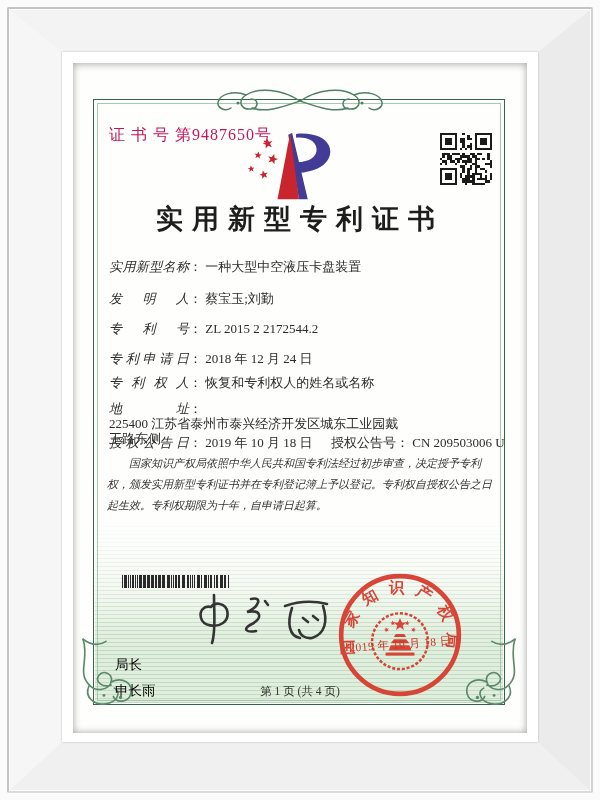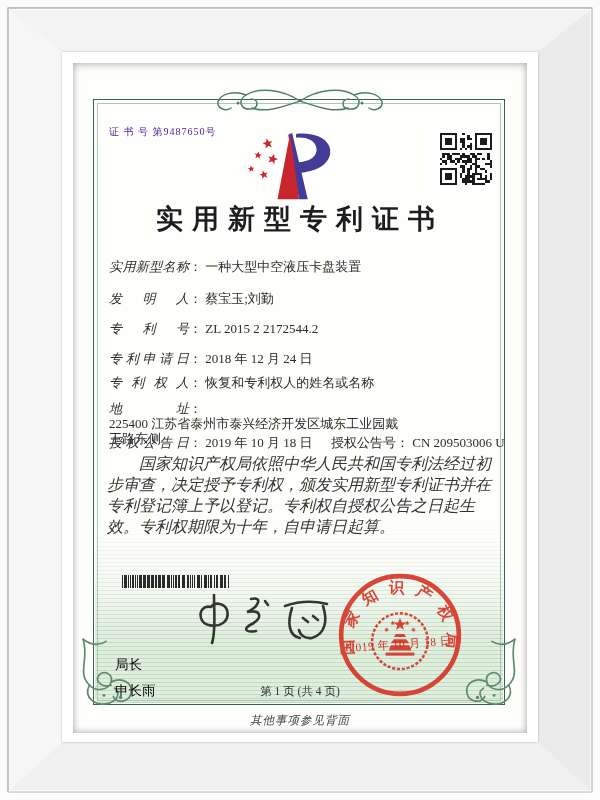--- a/index.html
+++ b/index.html
@@ -28,33 +28,33 @@
         repeating-linear-gradient(0deg, rgba(120,165,125,.28) 0 1px, rgba(255,255,255,0) 1px 4px),
         linear-gradient(to bottom, rgba(227,239,224,.0), #e0eedd 70%);}
   .tint::after{content:'';position:absolute;inset:0;
       background:linear-gradient(to bottom,#fefefc 0%, rgba(254,254,252,0) 60%);}
   
   .gborder{position:absolute;left:20px;top:36px;right:22px;bottom:28px;
       border:1.5px solid #38624b;outline:1px solid #a9c8b2;outline-offset:-5px;z-index:1;}
   .orn{position:absolute;z-index:2;}
   
   .abs{position:absolute;z-index:3;}
-  .certno{left:36px;top:62px;font-size:10px;letter-spacing:1px;color:#4c1d95;}
+  .certno{left:36px;top:62px;font-size:16px;letter-spacing:1px;color:#be185d;}
   .qr{left:367px;top:70px;width:52px;height:52px;}
   .qr svg{width:100%;height:100%;}
   .logo{left:160px;top:66px;width:130px;height:78px;}
   .title{left:0;top:138px;width:100%;text-align:center;font-size:27px;
       font-weight:600;letter-spacing:9px;color:#1d1d1d;}
   .frow{left:36px;width:392px;font-size:13px;color:#2c2c2c;line-height:15px;}
   .flabel{display:inline-block;width:80px;text-align:justify;text-align-last:justify;
       vertical-align:top;font-style:italic;}
   .fcolon{vertical-align:top;}
   .fvalue{display:inline-block;vertical-align:top;max-width:295px;}
   .pair2{position:absolute;left:222px;top:0;white-space:nowrap;}
-  .paras{left:34px;top:390px;width:388px;font-size:16px;line-height:21px;
+  .paras{left:34px;top:390px;width:388px;font-size:11px;line-height:21px;
       color:#333;font-style:italic;}
   .paras p{margin:0;text-indent:2em;}
   .barcode{left:49px;top:512px;width:124px;height:13px;display:flex;align-items:stretch;}
   .barcode i{display:block;background:#2a2a2a;height:100%;}
   .director{left:42px;top:541px;font-size:13.5px;color:#000000;line-height:26px;margin-top:48px;}
   .sig{left:112px;top:520px;width:160px;height:85px;}
   .seal{left:263px;top:508px;width:128px;height:128px;z-index:4;opacity:.93;}
   .sealdate{left:255px;top:574px;width:145px;text-align:center;font-size:11.5px;
       color:#cf3326;z-index:5;transform:rotate(-4deg);letter-spacing:.5px;}
   .pagenote{left:0;top:621px;width:100%;text-align:center;font-size:11.5px;color:#333;}
@@ -452,15 +452,14 @@
         <use href="#star" transform="translate(75,57) scale(2.6) rotate(20)"></use>
         <path d="M56,64 h12 l-2,-3 h-8 Z"></path>
         <path d="M53,70 h18 l-3,-4 h-12 Z"></path>
         <path d="M51,77 h22 l-2,-5 h-18 Z"></path>
         <path d="M48,79 h28 v3 h-28 Z"></path>
       </g>
     </svg>
     <div class="abs sealdate">2019 年 10 月 18 日</div>
 
     <div class="abs pagenote">第 1 页 (共 4 页)</div>
-    <div class="abs backnote">其他事项参见背面</div>
   </div>
 </div>
 
 </body></html>

